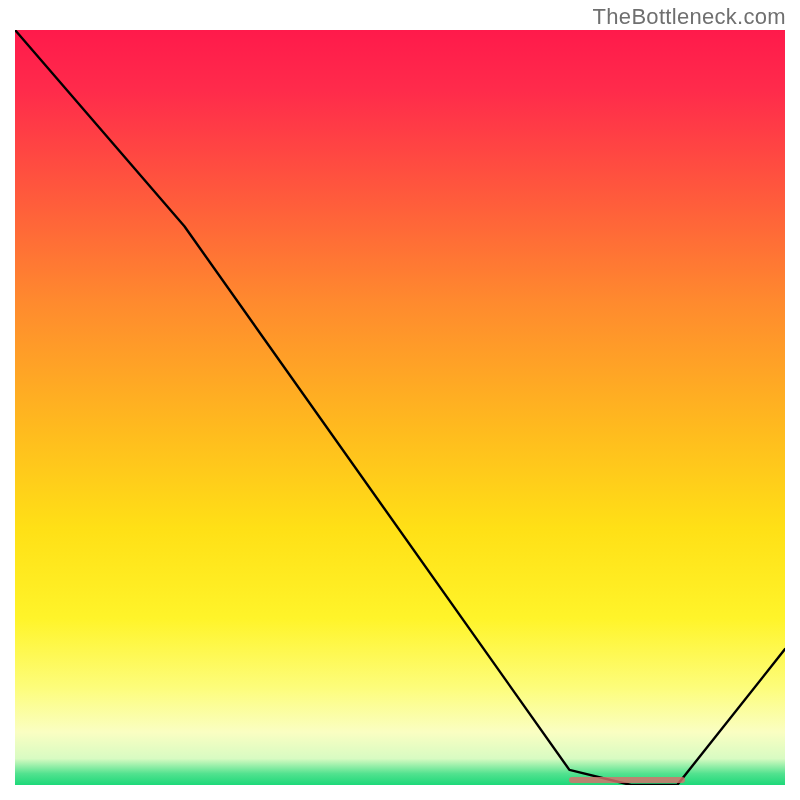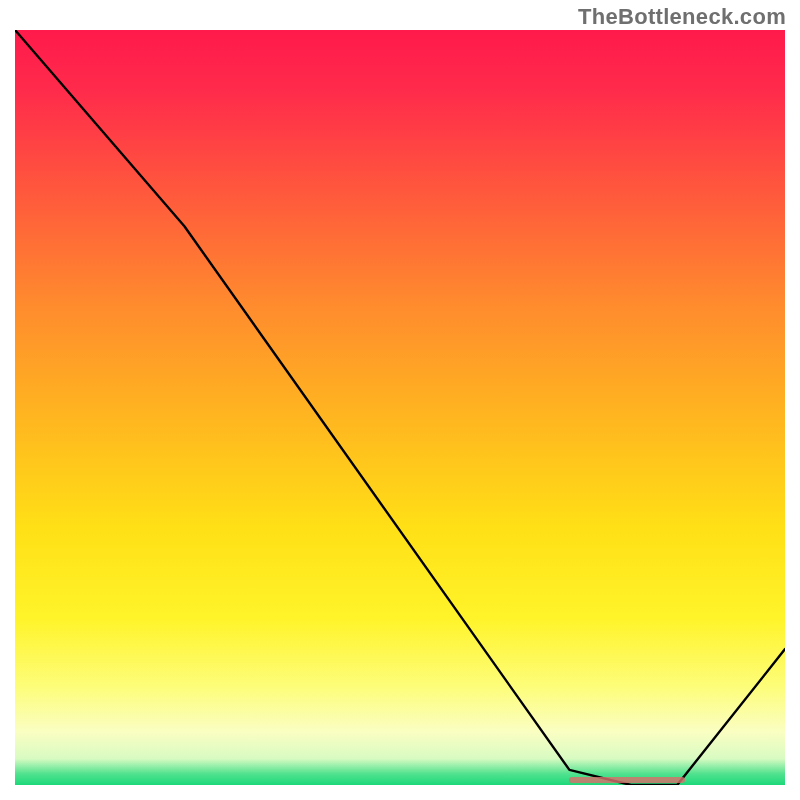--- a/index.html
+++ b/index.html
@@ -9,21 +9,21 @@
     background: #ffffff;
     position: relative;
     font-family: Arial, Helvetica, sans-serif;
     overflow: hidden;
   }
   .watermark {
     position: absolute;
     top: 4px;
     right: 14px;
     font-size: 22px;
-    font-weight: bold;
+    font-weight: normal;
     color: #6f6f6f;
     letter-spacing: 0.3px;
   }
   .plot-area {
     position: absolute;
     left: 15px;
     top: 30px;
     width: 770px;
     height: 755px;
     overflow: hidden;

